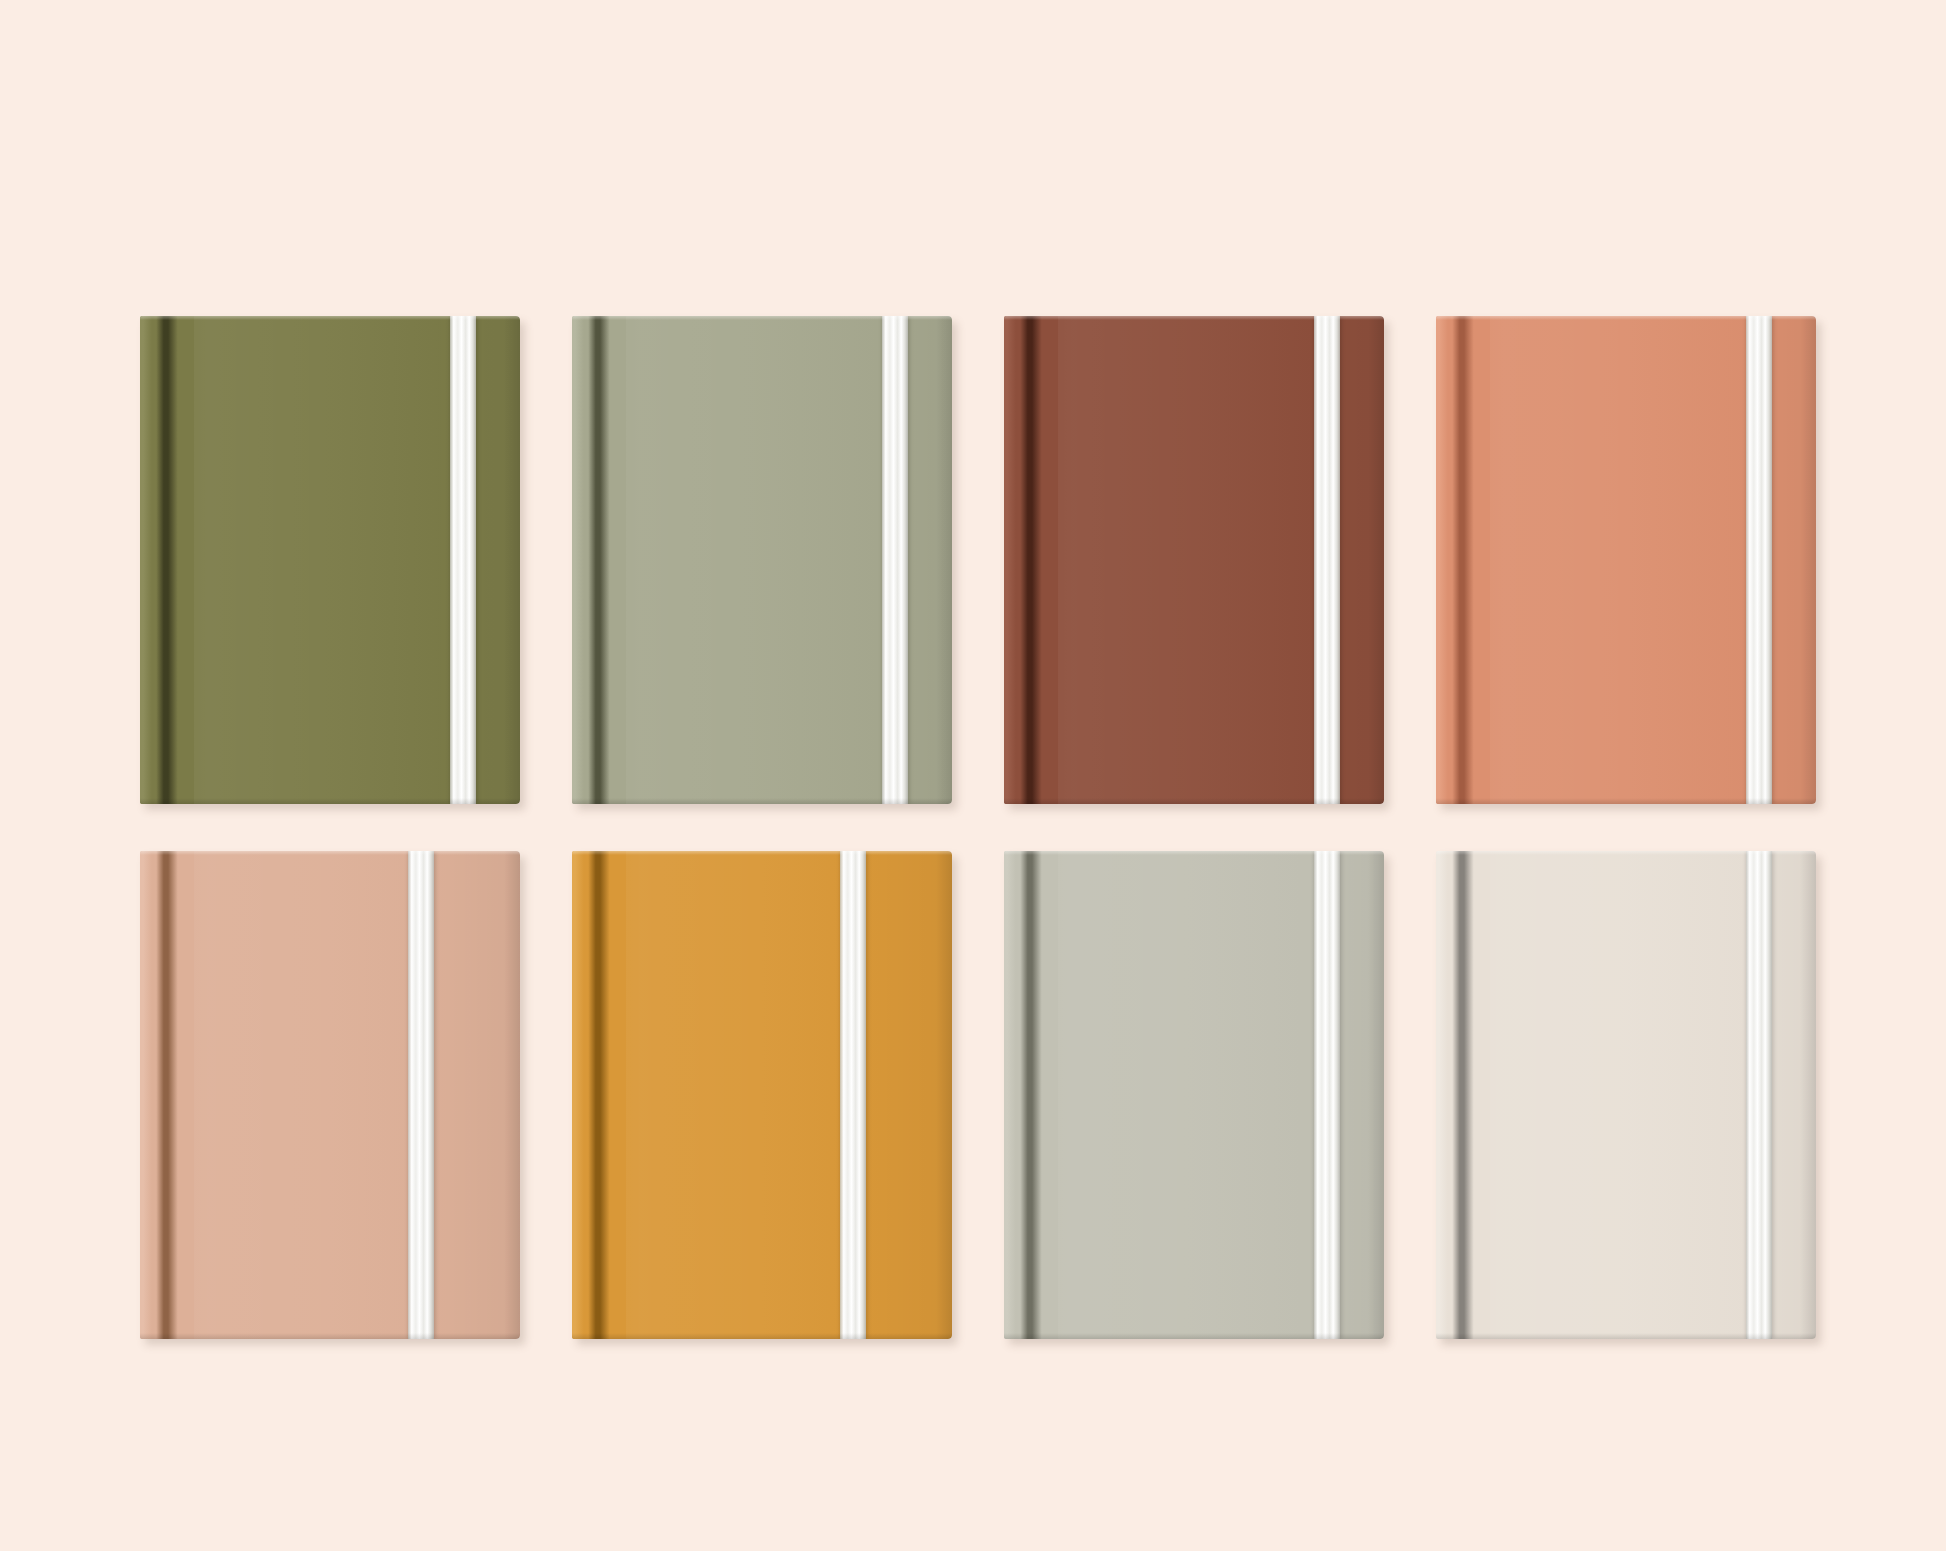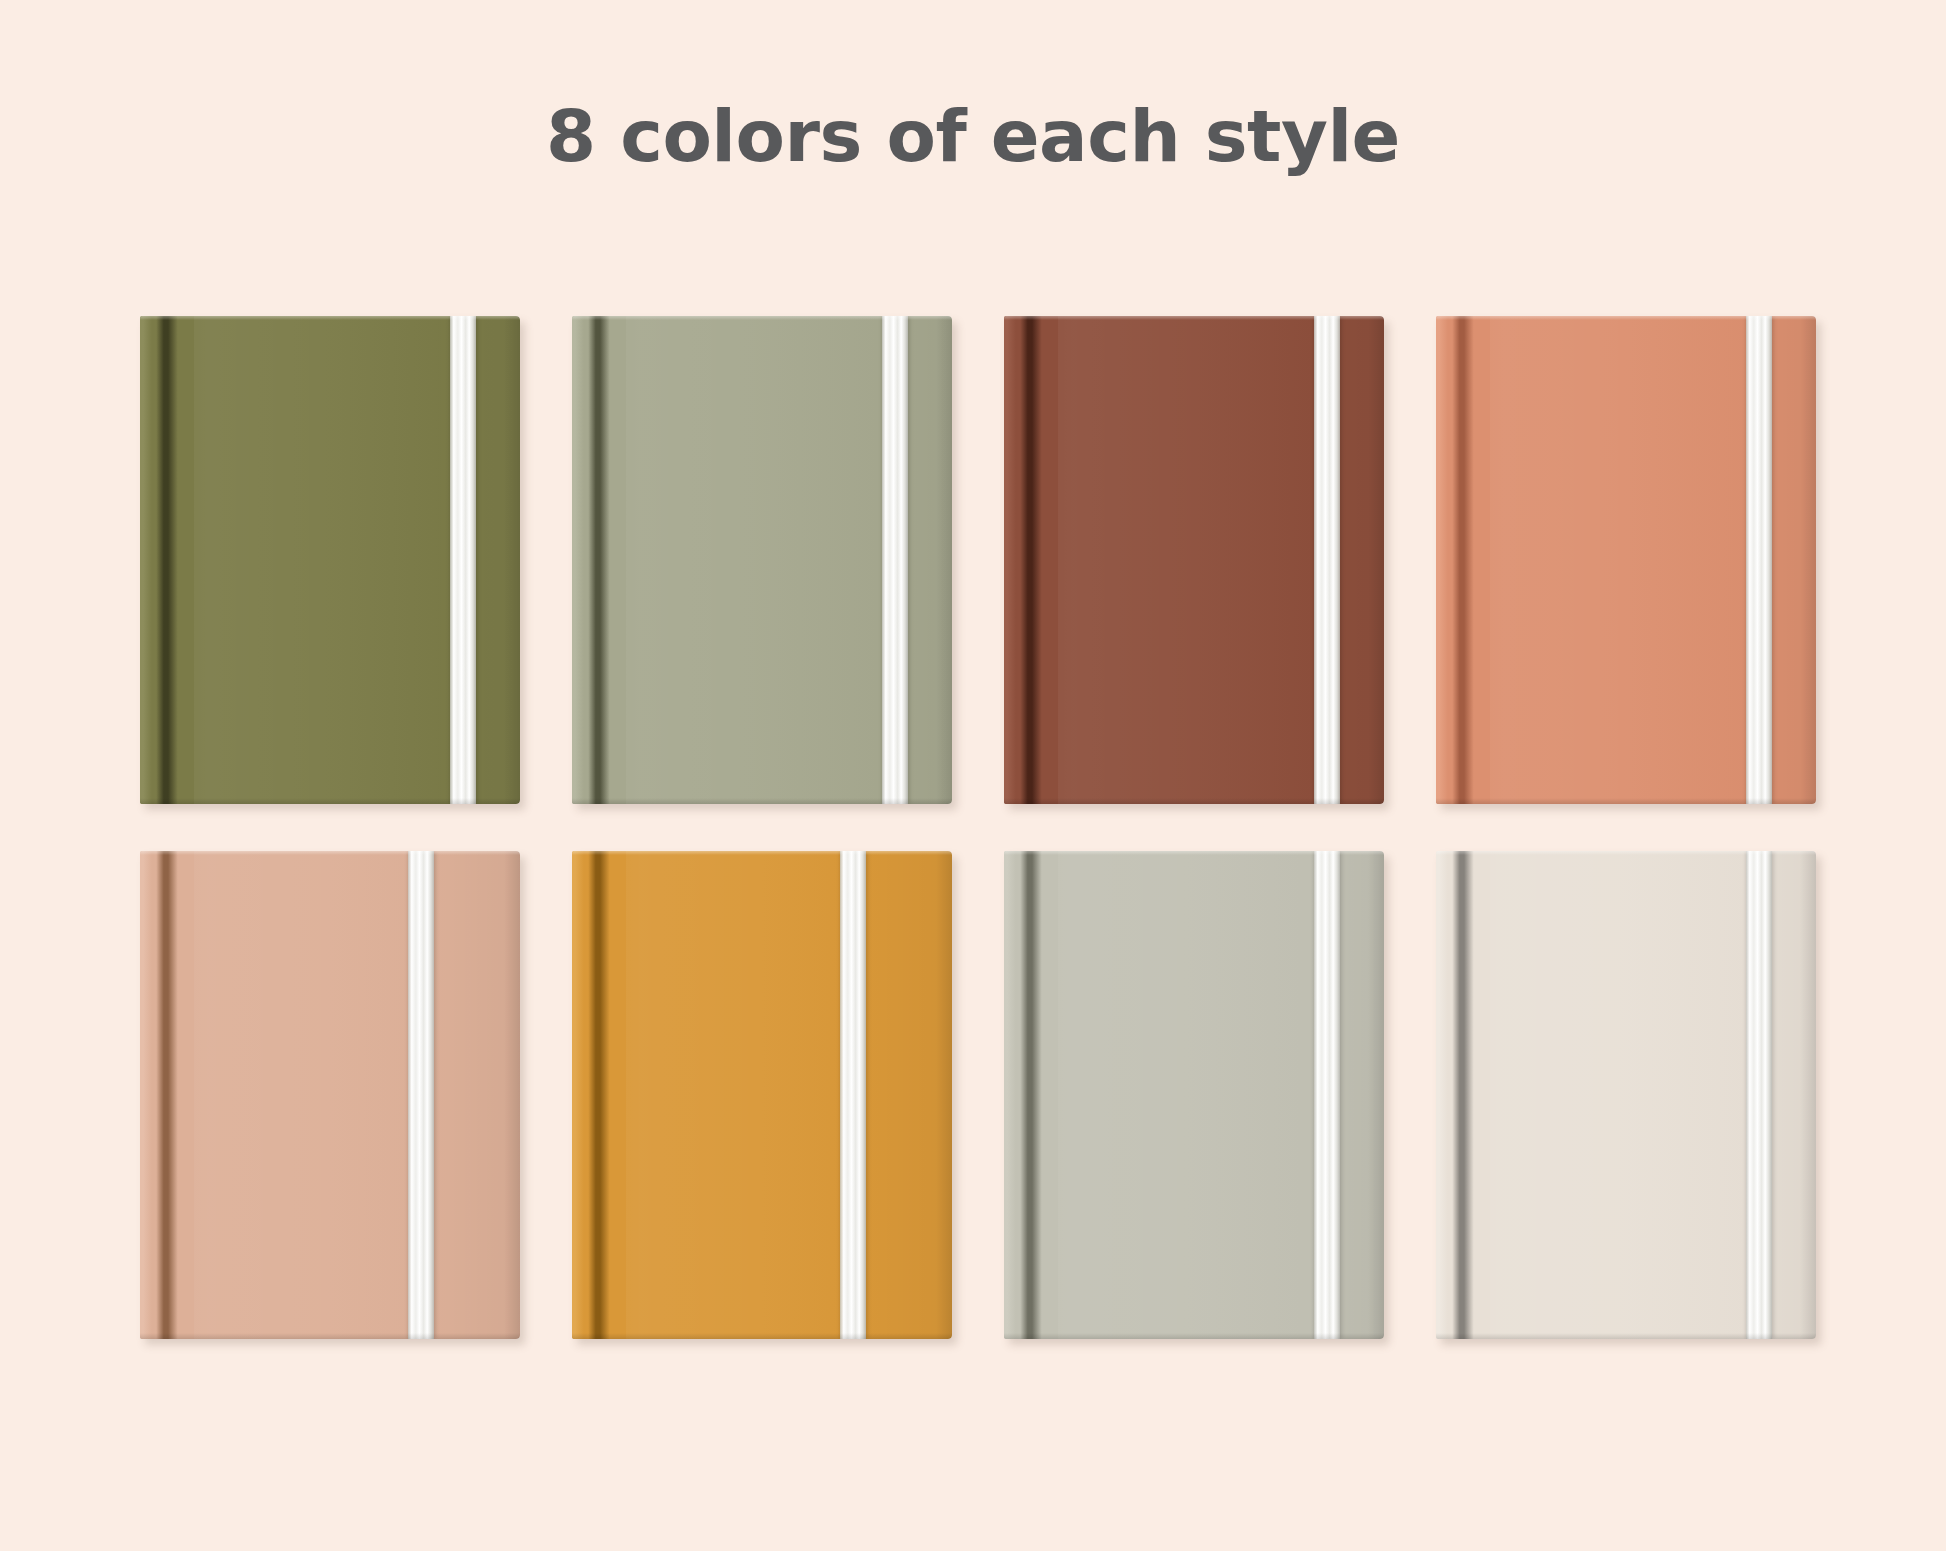--- a/index.html
+++ b/index.html
@@ -131,21 +131,20 @@
     height: 6px;
     background: linear-gradient(to top, rgba(0,0,0,0.13), rgba(0,0,0,0.0));
     pointer-events: none;
   }
 </style>
 </head>
 <body style="background: rgb(251, 237, 228);">
 
 <div class="page">
 
-  <div class="page-title" style="color: rgb(88, 89, 91);">8 colors of each style</div>
 
   <div class="grid">
       <div class="notebook">
         <div class="cover" style="background: rgb(123, 123, 72);"></div>
         <div class="cover-sheen"></div>
         <div class="spine" style="background: linear-gradient(to right, rgb(141, 141, 92) 0%, rgb(141, 141, 92) 6%, rgb(123, 123, 72) 22%, rgb(123, 123, 72) 30%, rgb(63, 63, 34) 44%, rgb(63, 63, 34) 52%, rgb(123, 123, 72) 70%, rgb(123, 123, 72) 100%);"></div>
         <div class="elastic" style="left: 81.5%; background: linear-gradient(to right, rgba(196, 196, 190, 0.85) 0%, rgb(255, 255, 255) 14%, rgb(238, 238, 235) 30%, rgb(255, 255, 255) 44%, rgb(233, 233, 229) 60%, rgb(255, 255, 255) 74%, rgb(225, 225, 220) 88%, rgba(186, 186, 180, 0.9) 100%); box-shadow: rgba(0, 0, 0, 0.13) 2px 0px 4px, rgba(0, 0, 0, 0.08) -1px 0px 3px;"></div>
         <div class="edge-shade"></div>
         <div class="top-lip"></div>
         <div class="bottom-lip"></div>

